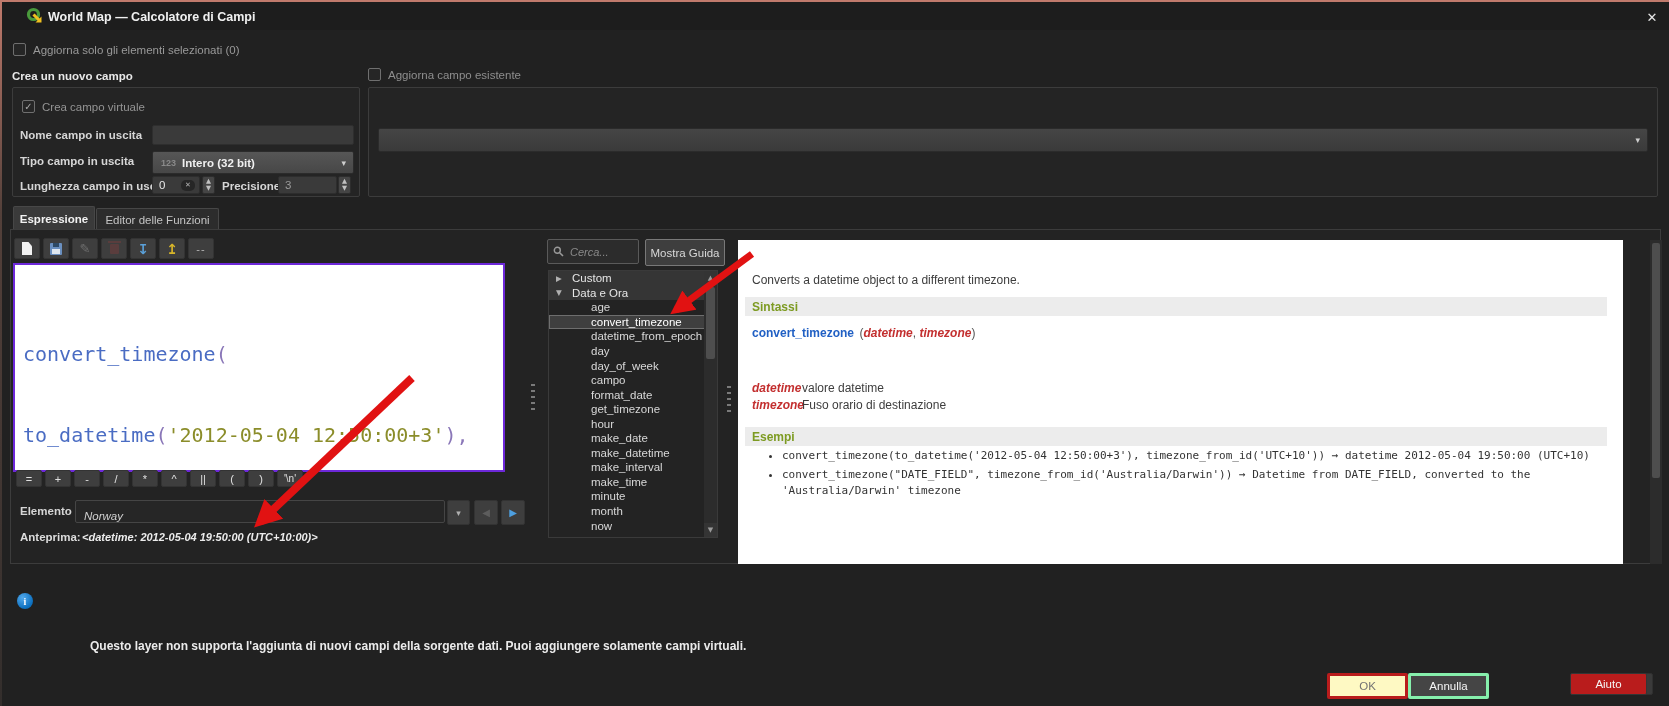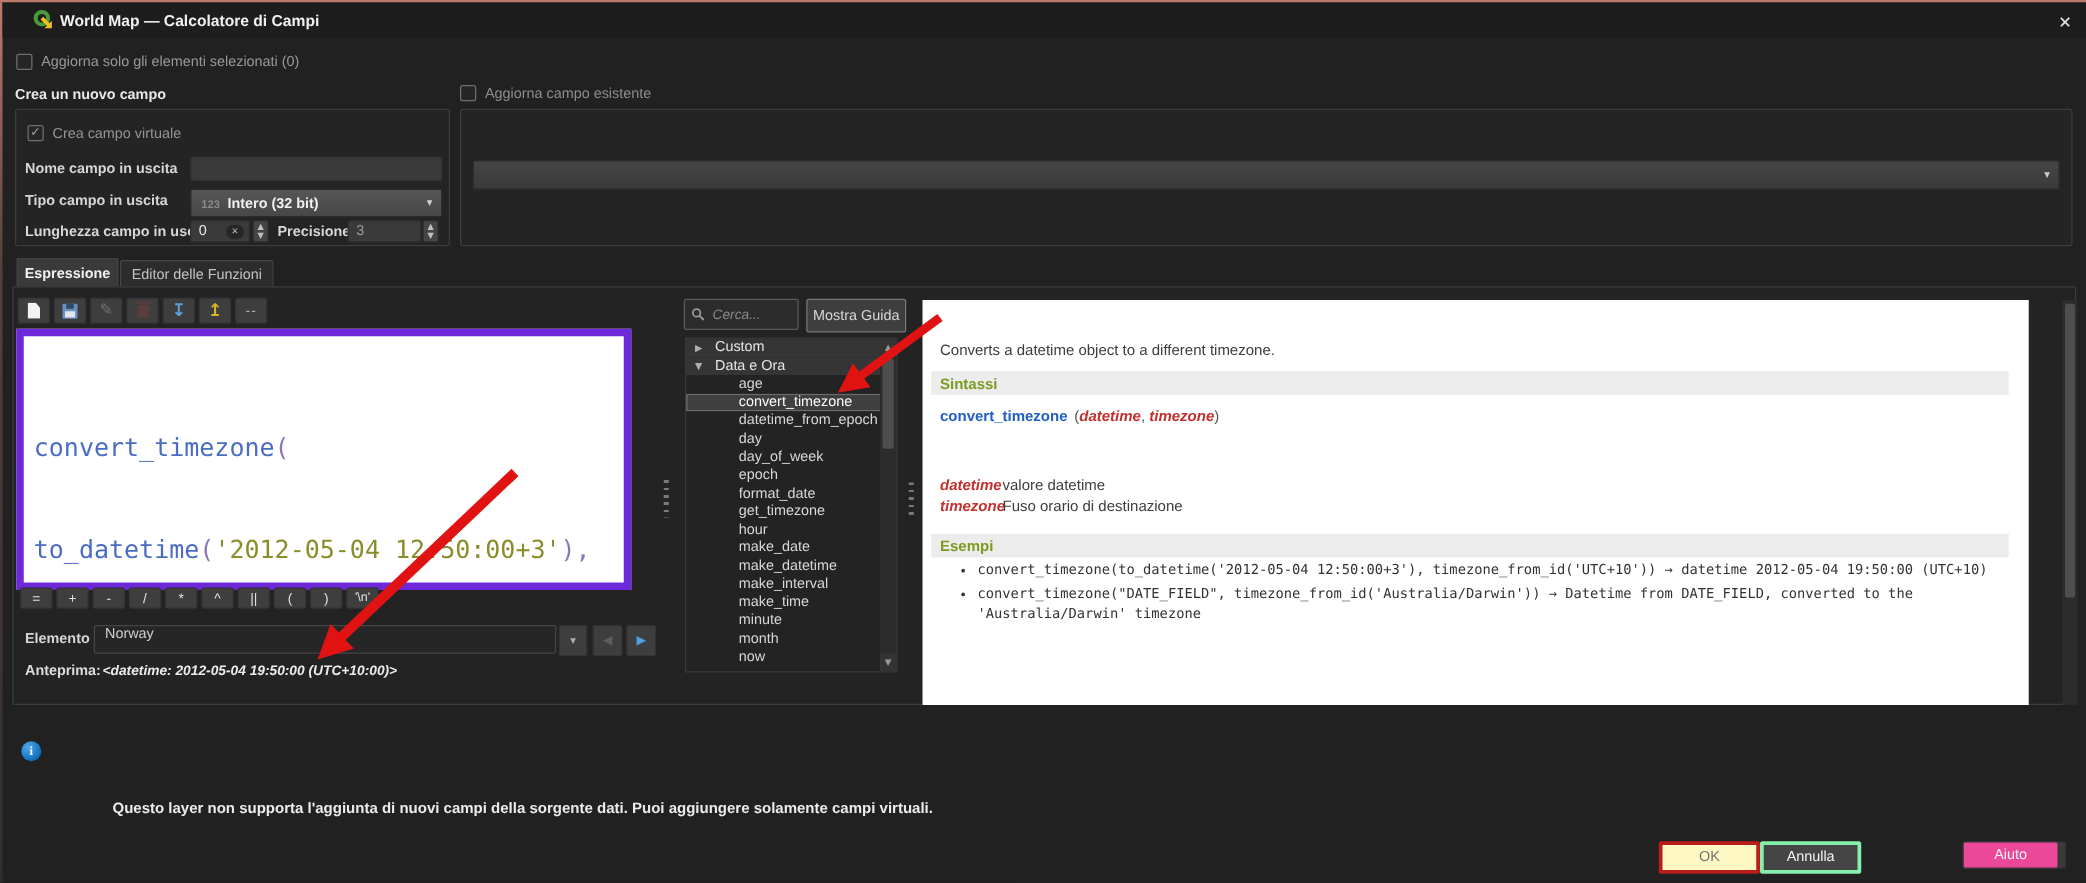--- a/index.html
+++ b/index.html
@@ -49,31 +49,31 @@
   .icon-floppy{width:12px;height:12px;background:#6a8fbf;border-radius:1px;position:relative;}
   .icon-floppy::before{content:"";position:absolute;left:3px;top:0;width:6px;height:4px;background:#2e4a66;}
   .icon-floppy::after{content:"";position:absolute;left:2px;bottom:1px;width:8px;height:5px;background:#dfe7ef;}
   .icon-pencil{color:#6e6e6e;font-size:13px;font-family:"DejaVu Sans",sans-serif;}
   .icon-trash{width:9px;height:10px;background:#5a3d3d;border-radius:1px;position:relative;}
   .icon-trash::before{content:"";position:absolute;left:-2px;top:-3px;width:13px;height:2px;background:#5a3d3d;}
   .icon-import{color:#5aa0d8;font-weight:bold;font-size:14px;font-family:"DejaVu Sans",sans-serif;}
   .icon-export{color:#d8b62a;font-weight:bold;font-size:14px;font-family:"DejaVu Sans",sans-serif;}
   .icon-dots{color:#b5b5b5;font-size:11px;letter-spacing:1px;}
   
-  #code-editor{left:13px;top:263px;width:492px;height:209px;background:#ffffff;border:6px solid #6d28d9;
+  #code-editor{left:13px;top:263px;width:492px;height:209px;background:#ffffff;border:2px solid #6d28d9;
                font-family:"DejaVu Sans Mono","Liberation Mono",monospace;font-size:20px;line-height:27px;
                padding:22px 0 0 8px;box-sizing:border-box;white-space:pre;overflow:hidden;cursor:text;}
   .c-fn{color:#4a6cc3;} .c-str{color:#8b8d2a;} .c-p{color:#8a77b8;}
   
   #operators{left:16px;top:470px;display:flex;gap:3px;}
   .op-btn{min-width:26px;height:17px;background:#3e3e3e;border:1px solid #333;border-radius:2px;color:#e0e0e0;
           font-size:11px;display:flex;align-items:center;justify-content:center;padding:0 2px;box-sizing:border-box;}
   
   #feature-combo{left:75px;top:500px;width:370px;height:23px;background:#262626;border:1px solid #454545;
-                 border-radius:2px;color:#d0d0d0;font-size:11.5px;display:flex;align-items:flex-start;padding-left:8px;box-sizing:border-box;}
+                 border-radius:2px;color:#d0d0d0;font-size:11.5px;display:flex;align-items:flex-end;padding-left:8px;box-sizing:border-box;font-style:italic;}
   .sq-btn{height:23px;background:#3e3e3e;border:1px solid #333;border-radius:2px;display:flex;
           align-items:center;justify-content:center;}
   
   #preview-label{left:20px;top:531px;font-size:11.5px;font-weight:bold;color:#dcdcdc;}
   #preview-value{left:82px;top:531px;font-size:11px;font-style:italic;font-weight:600;color:#ececec;}
   
   .splitter{width:4px;height:30px;background:repeating-linear-gradient(#7a7a7a 0 2px,transparent 2px 6px);}
   
   #fn-search{left:547px;top:239px;width:92px;height:25px;background:#2c2c2c;border:1px solid #5a5a5a;
              border-radius:2px;display:flex;align-items:center;padding:0 5px;box-sizing:border-box;gap:4px;}
@@ -114,21 +114,21 @@
   
   #info-icon{left:17px;top:593px;width:16px;height:16px;border-radius:50%;
              background:radial-gradient(circle at 35% 30%,#52a9ec,#0c6fbe 70%);color:#fff;font-weight:bold;
              font-size:10px;display:flex;align-items:center;justify-content:center;font-family:"Liberation Serif",serif;}
   #notice{left:90px;top:639px;font-size:12px;font-weight:600;color:#ebebeb;}
   .dlg-btn{width:75px;height:20px;border-radius:2px;font-size:11.5px;display:flex;align-items:center;
            justify-content:center;top:673px;}
   #btn-ok{left:1327px;background:#fef9c3;color:#737373;border:3px solid #b91c1c;}
   #btn-annulla{left:1408px;background:#454545;color:#f4f4f4;border:3px solid #86efac;}
   #btn-applica{left:1576px;background:#3a3a3a;color:#a6a6a6;border:1px solid #303030;}
-  #btn-aiuto{left:1570px;background:#ec4899;color:#f4f4f4;border:1px solid #353535;}
+  #btn-aiuto{left:1570px;background:#b91c1c;color:#f4f4f4;border:1px solid #353535;}
   #arrow-overlay{position:absolute;left:0;top:0;pointer-events:none;z-index:50;}
 </style>
 </head>
 <body>
 
 <div id="dialog">
 
   <div class="abs" id="edge-top"></div>
   <div class="abs" id="edge-left"></div>
 
@@ -298,21 +298,21 @@
     <div class="fn-row leaf">
         <span class="lbl">datetime_from_epoch</span>
       </div>
     <div class="fn-row leaf">
         <span class="lbl">day</span>
       </div>
     <div class="fn-row leaf">
         <span class="lbl">day_of_week</span>
       </div>
     <div class="fn-row leaf">
-        <span class="lbl">epoch</span>
+        <span class="lbl">campo</span>
       </div>
     <div class="fn-row leaf">
         <span class="lbl">format_date</span>
       </div>
     <div class="fn-row leaf">
         <span class="lbl">get_timezone</span>
       </div>
     <div class="fn-row leaf">
         <span class="lbl">hour</span>
       </div>

